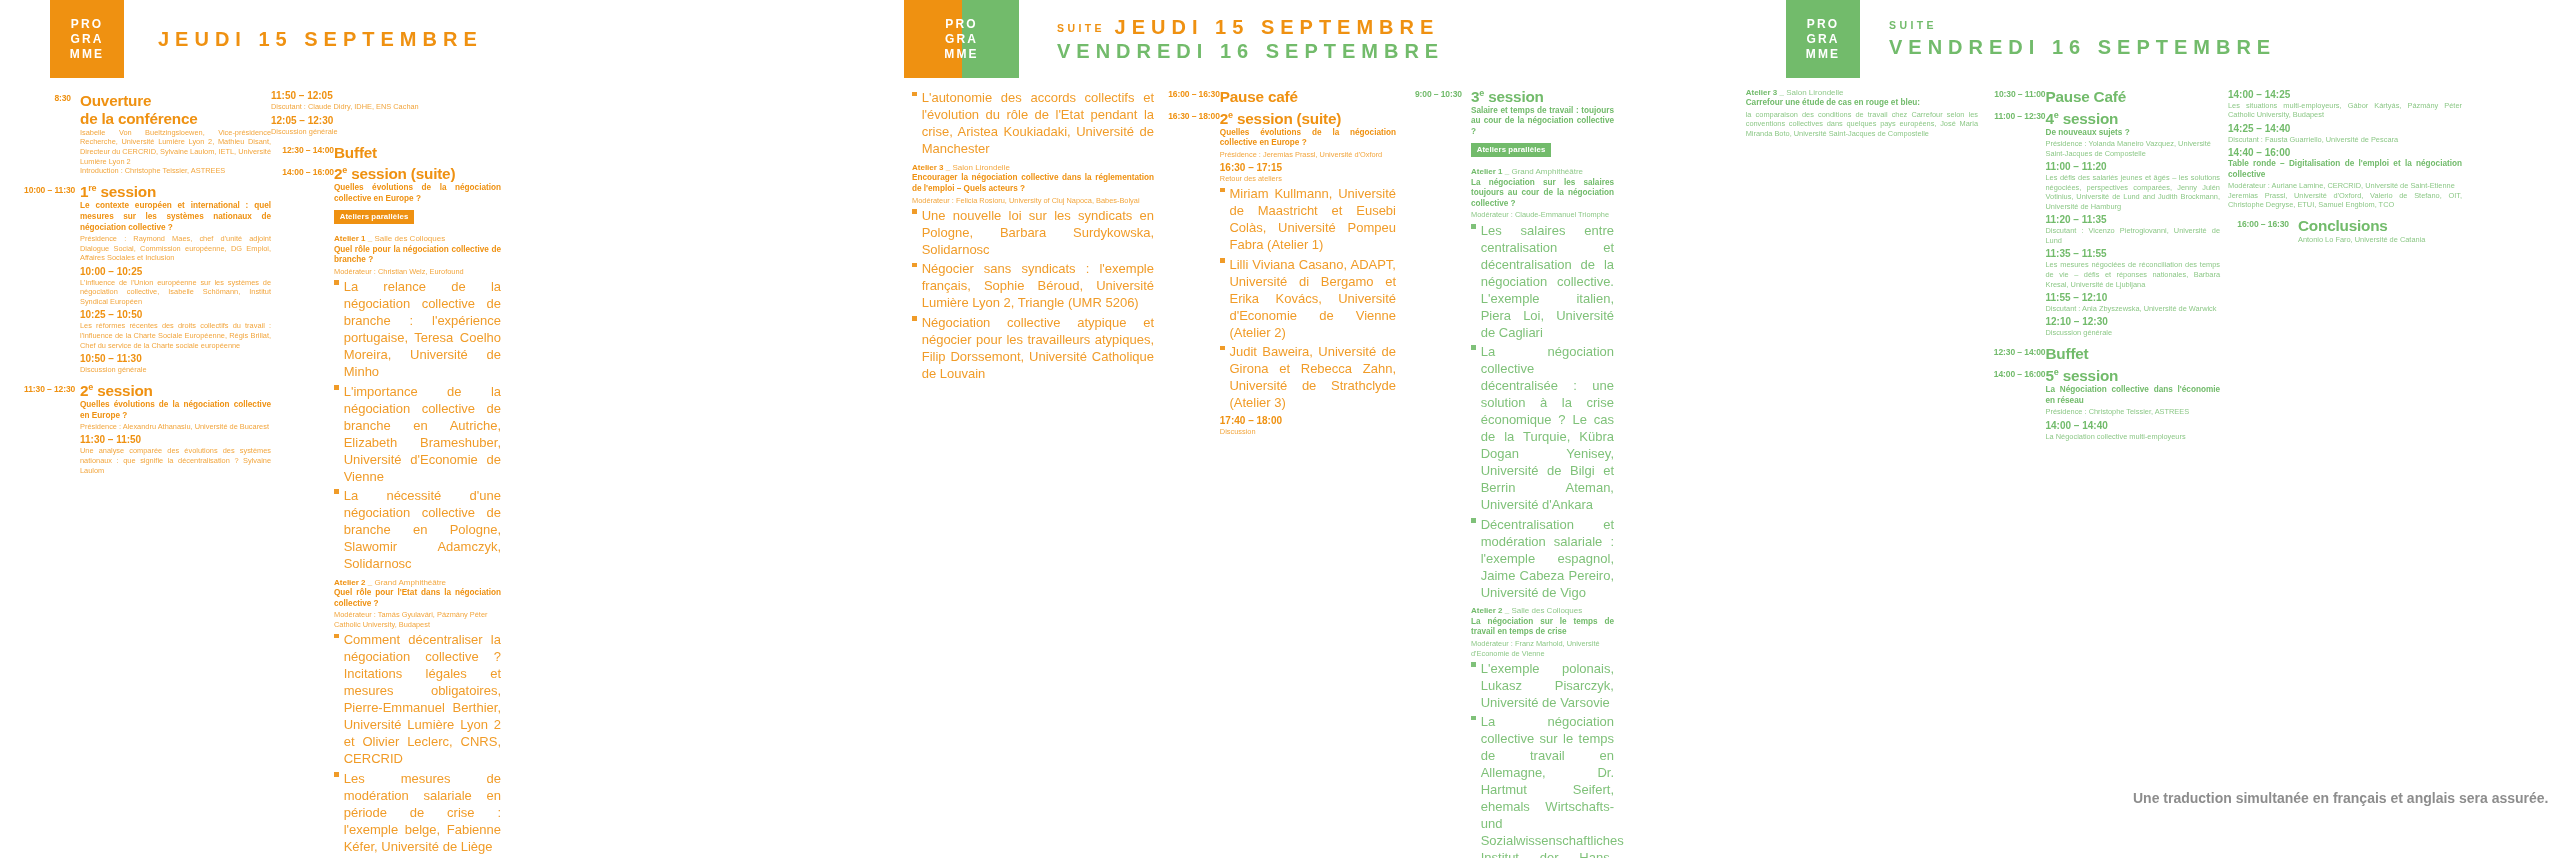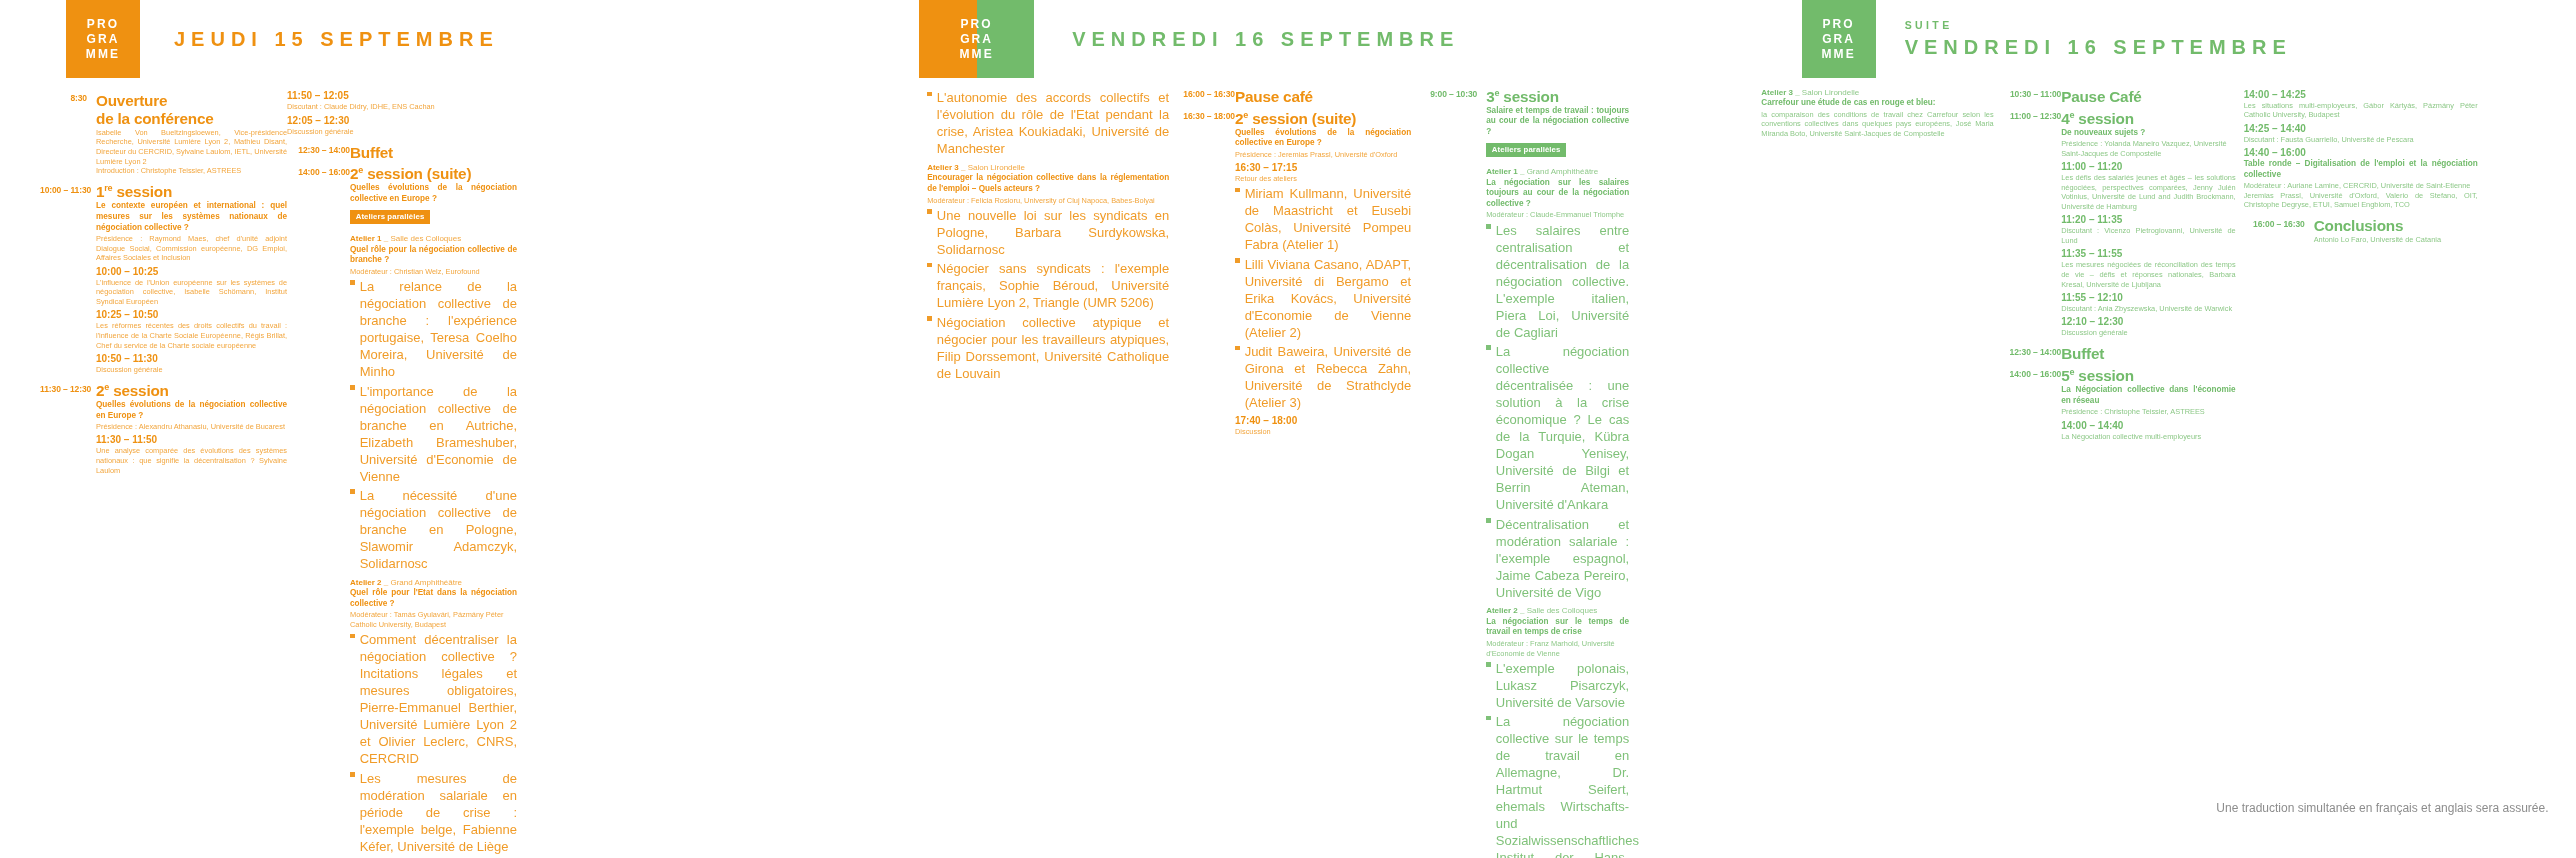--- a/index.html
+++ b/index.html
@@ -19,21 +19,20 @@
   .sheet {
     display: flex;
     width: 2576px;
     height: 859px;
     position: relative;
   }
   .panel {
     position: relative;
     height: 851px;
     box-sizing: border-box;
-    margin-left: 16px;
   }
   .panel-1 { width: 904px; }
   .panel-2 { width: 832px; }
   .panel-3 { width: 840px; }
 
   
   .panel-header {
     position: relative;
     height: 78px;
   }
@@ -214,24 +213,25 @@
   }
   ul.bullets.orange li::before { background: #ef9111; }
   ul.bullets.green  li::before { background: #72bb6b; }
 
   .gap { height: 7.3px; }
   .gap-s { height: 4px; }
 
   .footnote {
     position: absolute;
     right: 27.5px;
-    bottom: 36px;
-    font-size: 12px;
+    bottom: 45px;
+    font-size: 14px;
     color: #8d8d8d;
     white-space: nowrap;
+    font-weight: bold;
   }
 
   
   .p1-c1 { width: 271px; padding-left: 24px; }
   .p1-c1 .time { width: 47px; }
   .p1-c2 { width: 230px; padding-left: 0px; }
   .p1-c2 .time { width: 0px; padding-right: 0; }
 
   .p2-c1 { width: 250px; padding-left: 8px; }
   .p2-c2 { width: 242px; padding-left: 4.8px; }
@@ -370,20 +370,21 @@
       <div class="logo-box split">
         <div class="logo-half orange"></div>
         <div class="logo-half green"></div>
         <div class="logo-text">
           <div>PRO</div>
           <div>GRA</div>
           <div>MME</div>
         </div>
       </div>
       <div class="header-title">
+        <div class="title-line c-orange"><span class="suite">SUITE</span><span>JEUDI 15 SEPTEMBRE</span></div>
         <div class="title-line c-green">VENDREDI 16 SEPTEMBRE</div>
       </div>
     </div>
 
     <div class="cols">
 
       <div class="col p2-c1">
         <div class="body">
           <ul class="bullets orange">
             <li class="orange-text">L'autonomie des accords collectifs et l'évolution du rôle de l'Etat pendant la crise, Aristea Koukiadaki, Université de Manchester</li>

